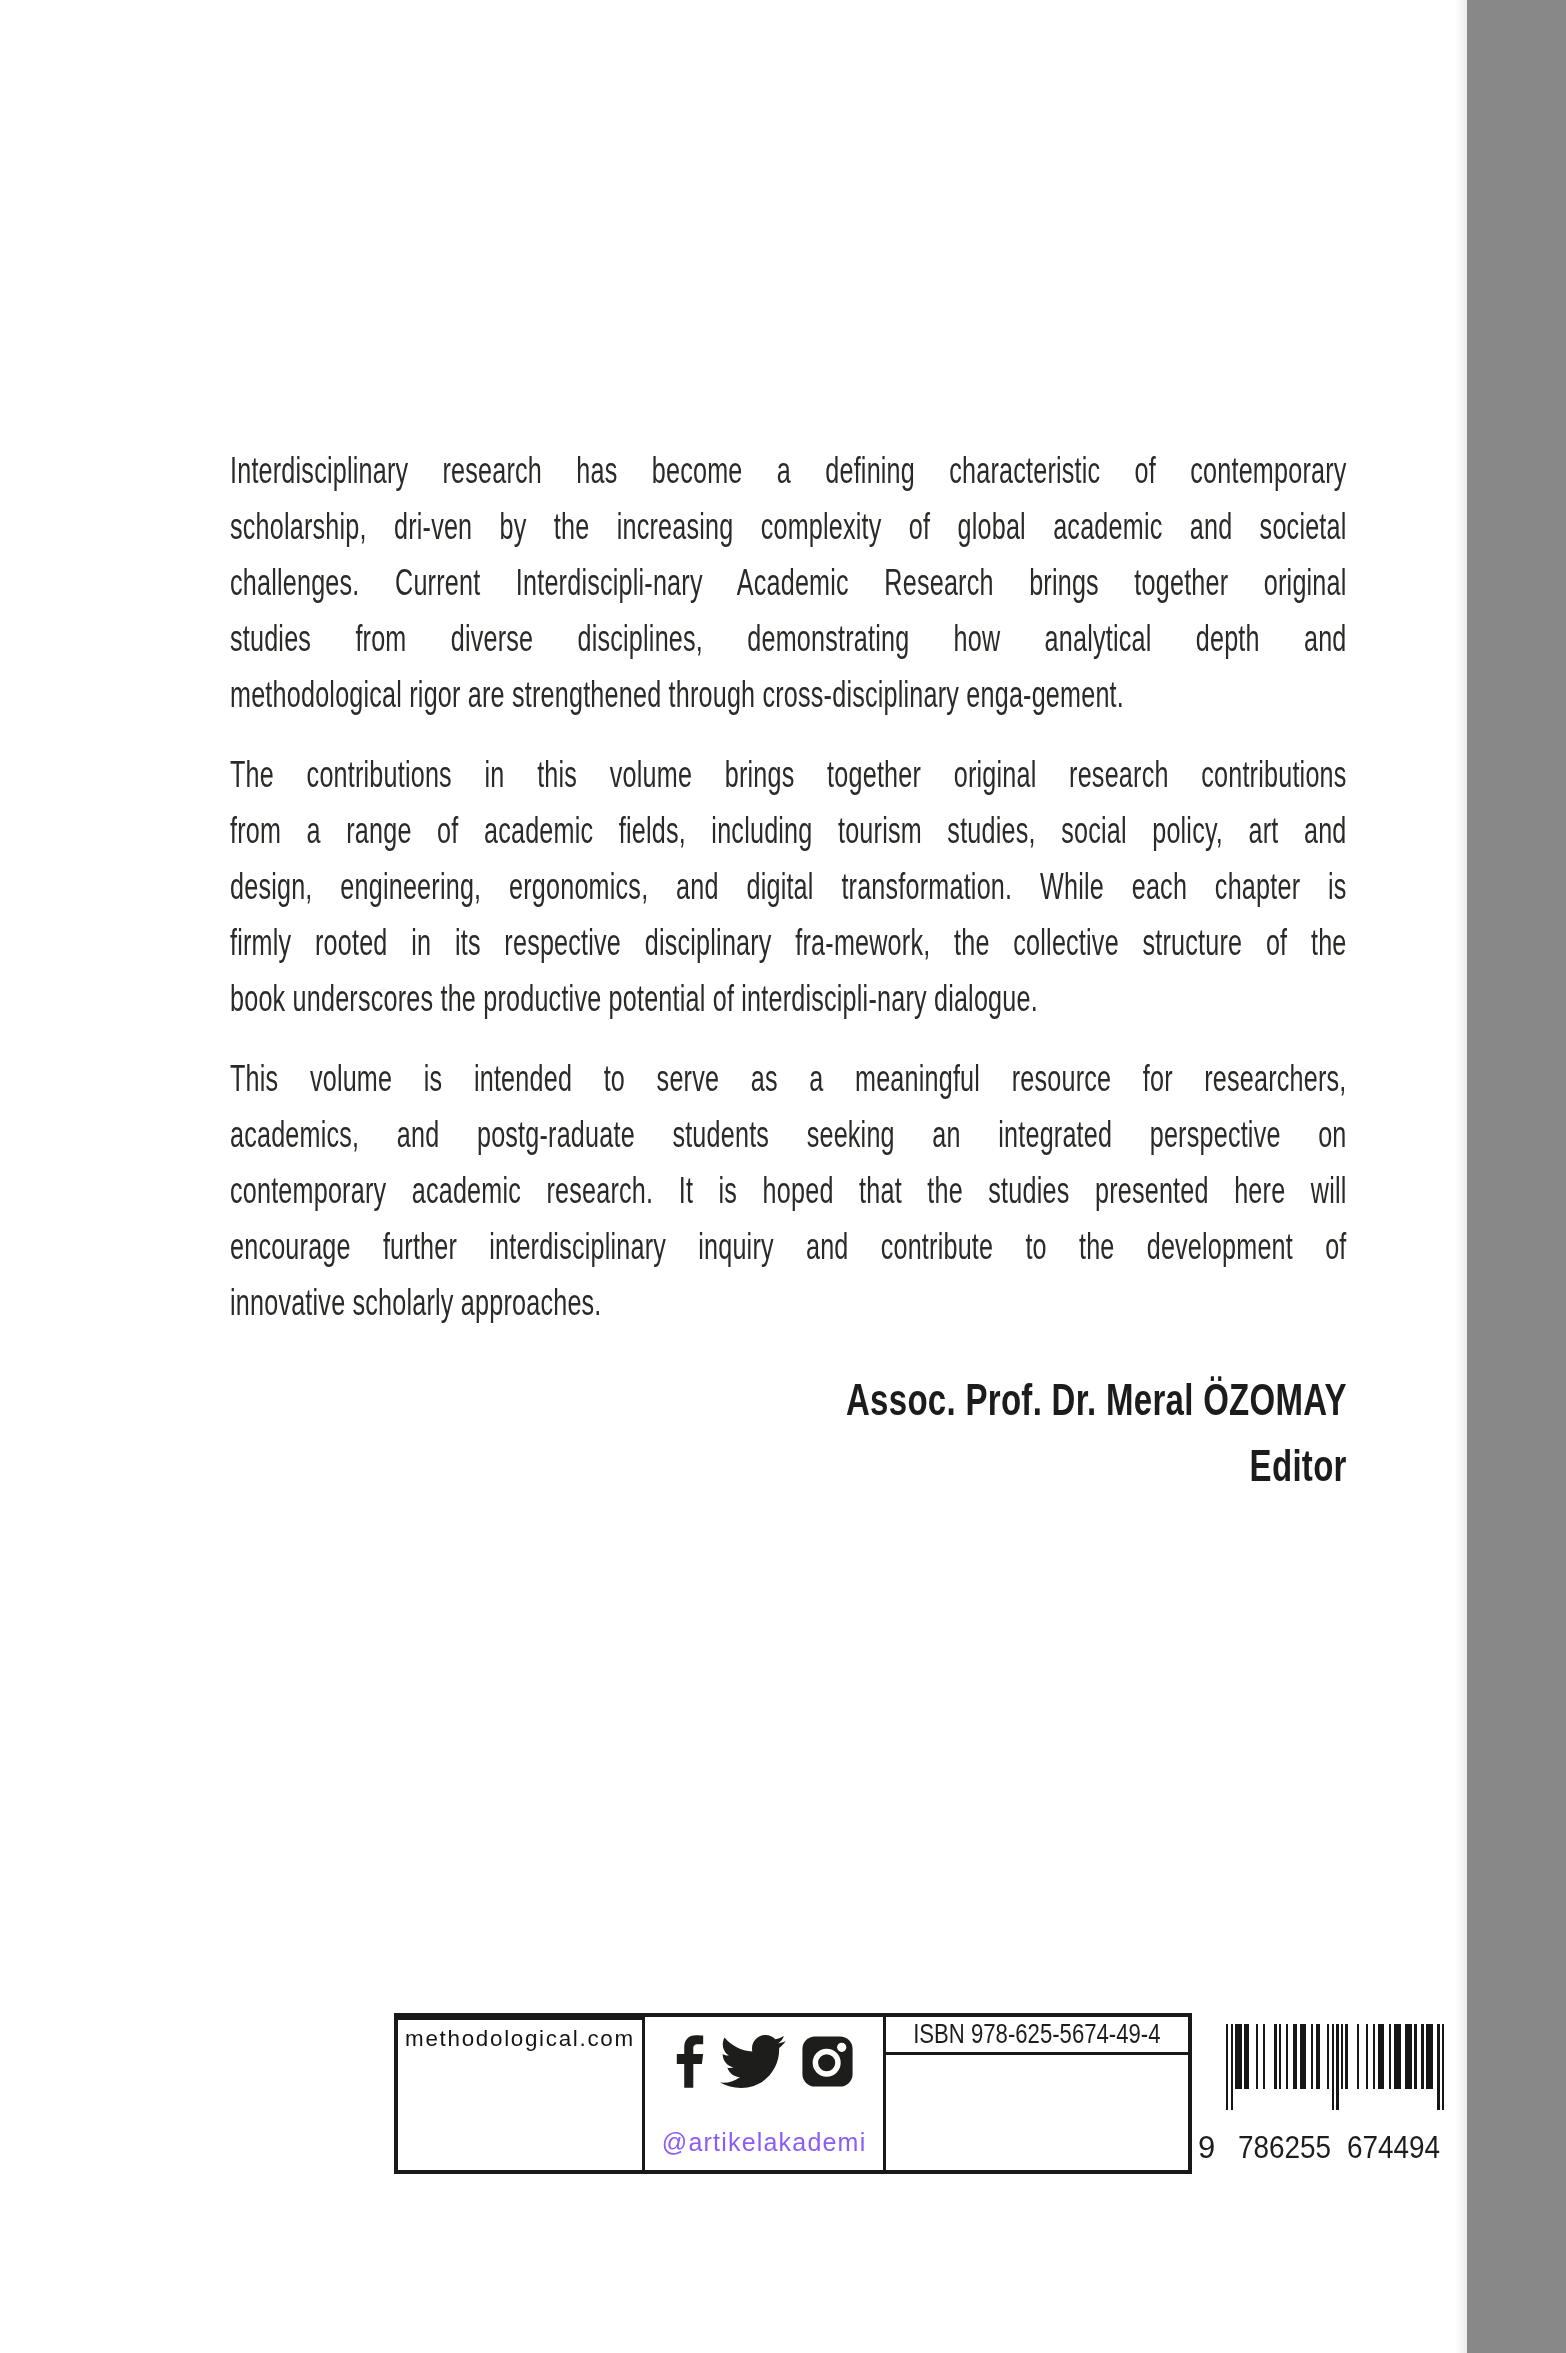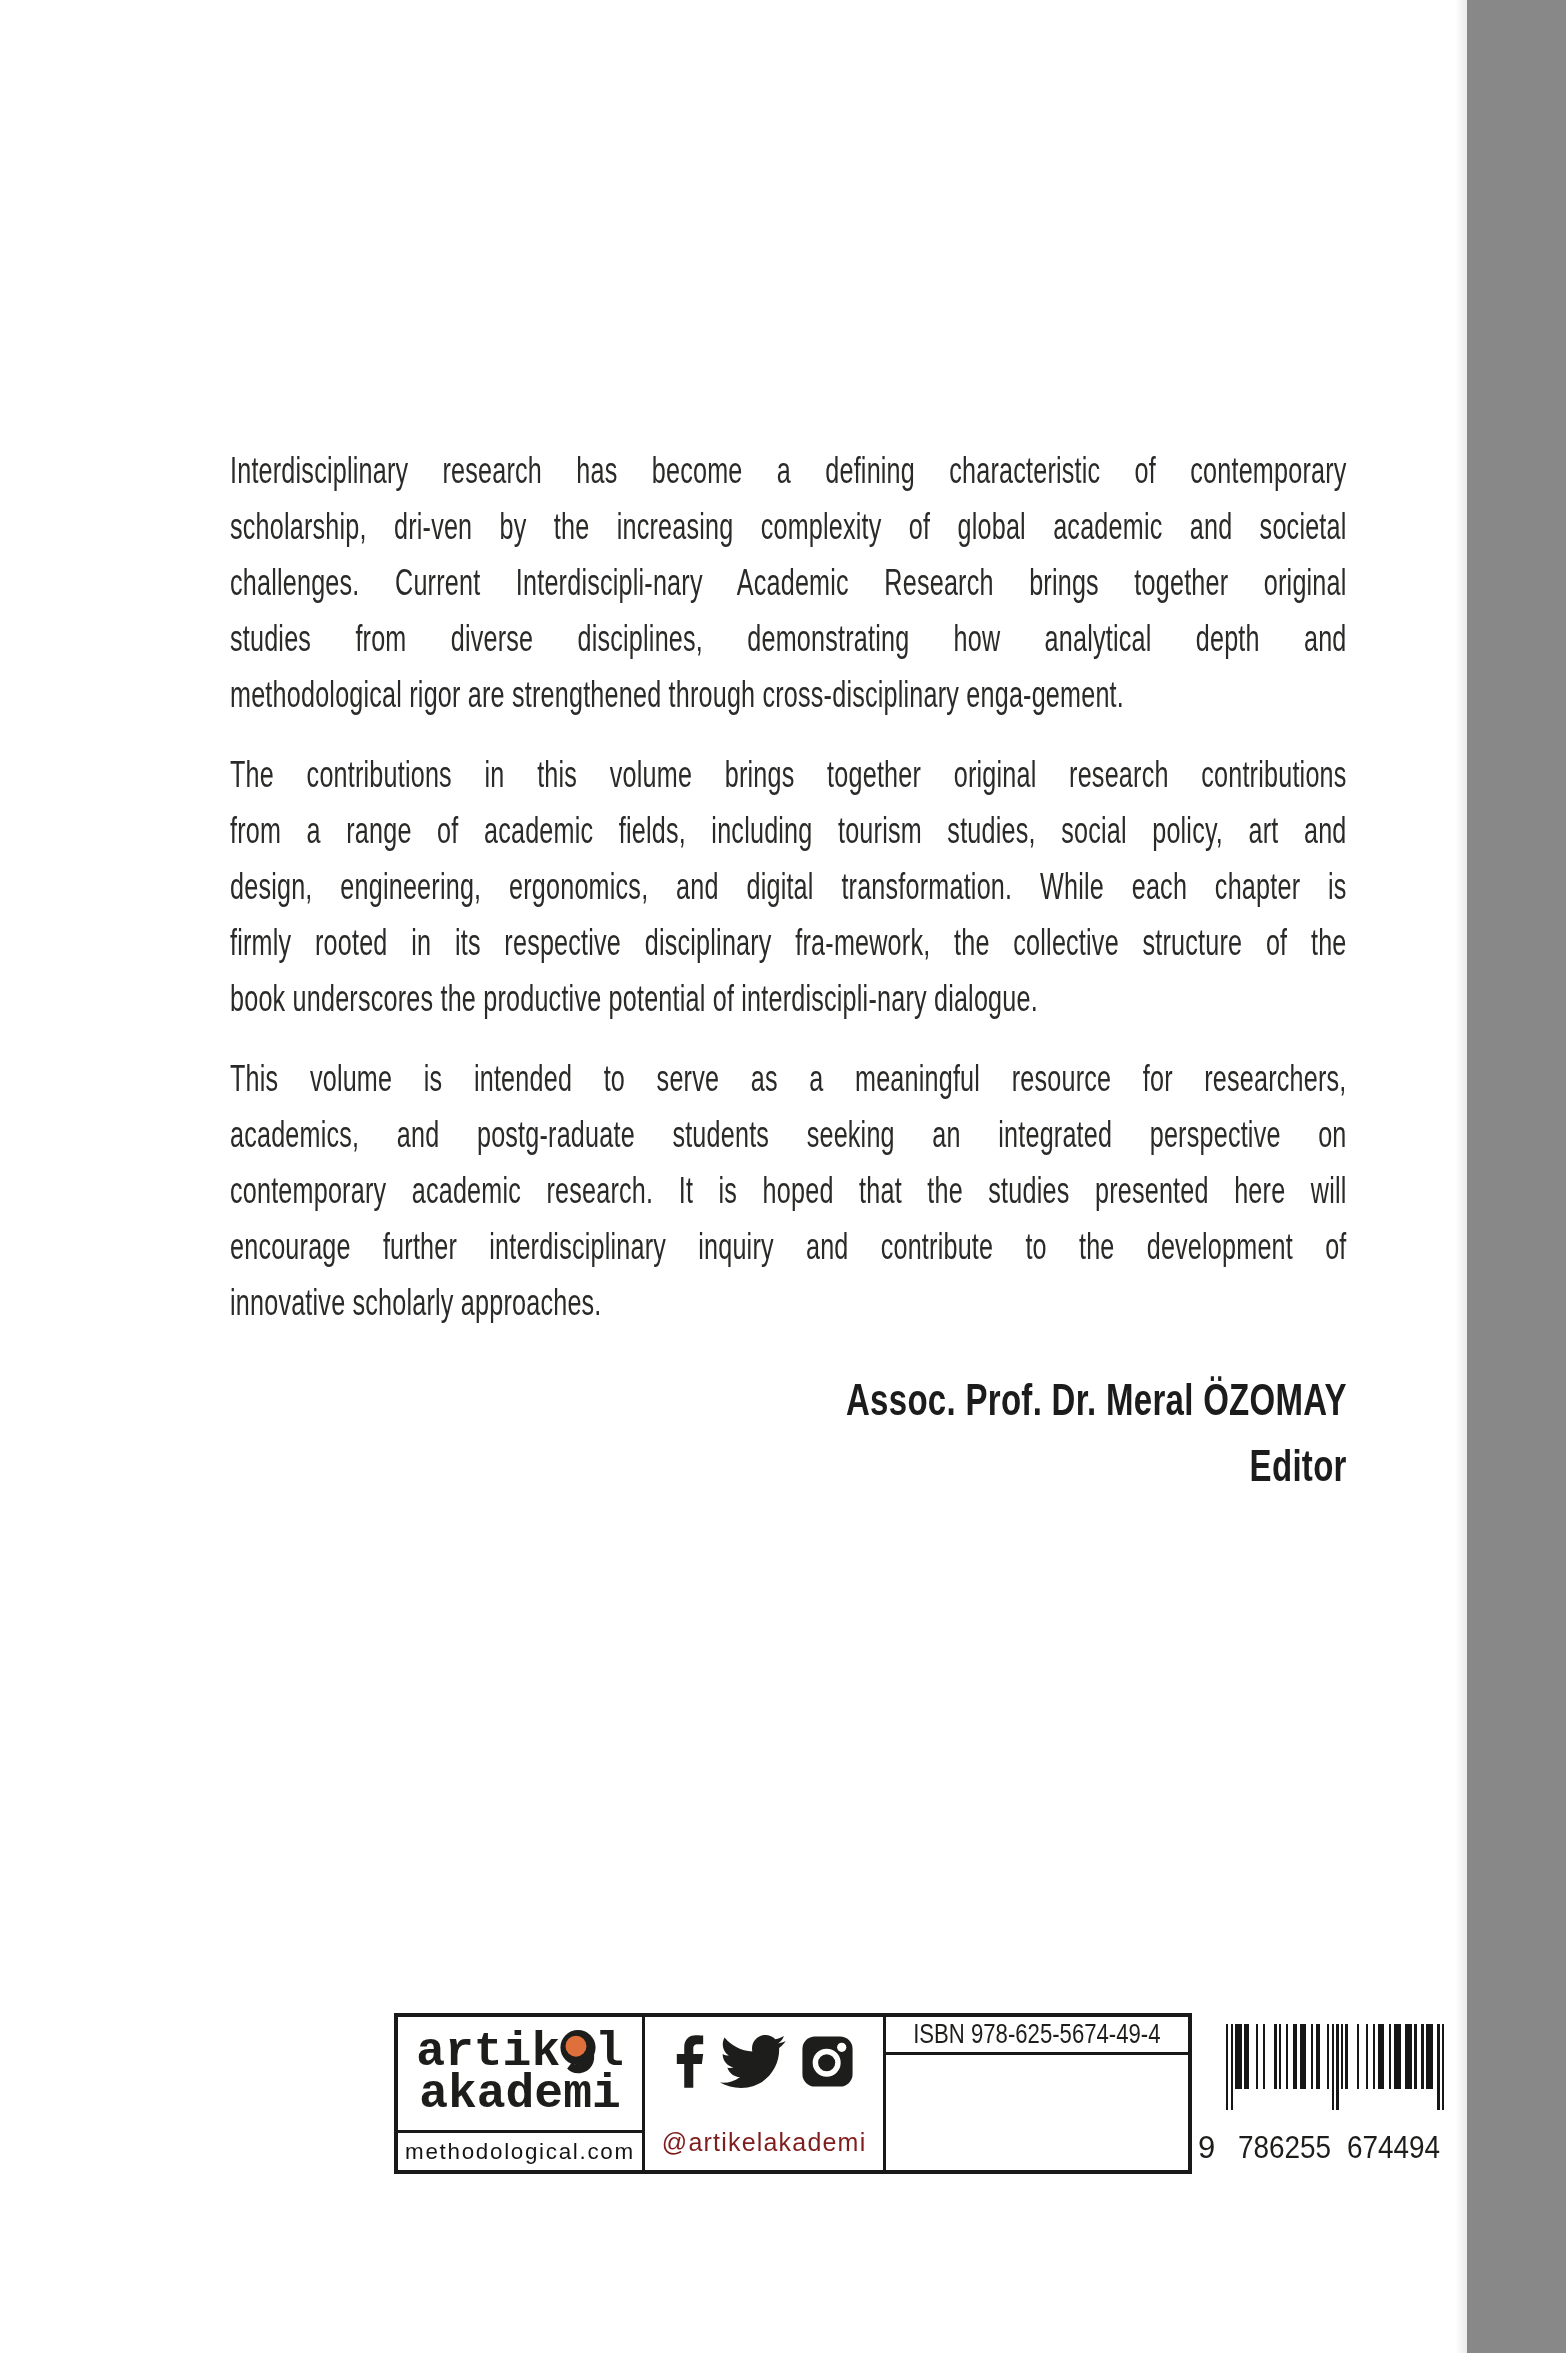--- a/index.html
+++ b/index.html
@@ -33,21 +33,21 @@
   .logo-area{flex:1;display:flex;flex-direction:column;align-items:center;justify-content:center;
     font-family:"Liberation Mono",monospace;font-weight:bold;}
   .logo-line1{font-size:48px;line-height:40px;display:flex;align-items:flex-end;}
   .logo-line1 .blob{width:38px;height:50px;margin:0 -2.5px -8.3px -0.8px;}
   .logo-line2{font-size:48px;line-height:45px;}
   .web-strip{height:37px;border-top:3.3px solid #191919;display:flex;align-items:center;justify-content:center;
     font-size:22.4px;letter-spacing:1.7px;color:#141414;}
   .social-cell{width:246px;border-right:3.3px solid #191919;display:flex;flex-direction:column;
     align-items:center;justify-content:space-between;padding:18px 8.3px 13.3px;}
   .icons{display:flex;align-items:center;gap:16px;}
-  .handle{font-size:25px;letter-spacing:1.2px;color:#7f1d1d;}
+  .handle{font-size:25px;letter-spacing:1.2px;color:#8b5cf6;}
   .isbn-cell{flex:1;display:flex;flex-direction:row;}
   .isbn-label{height:35px;border-bottom:3.3px solid #191919;display:flex;align-items:center;justify-content:center;
     font-size:27px;white-space:nowrap;}
   .isbn-label .cond{display:inline-block;transform:scaleX(0.82);}
   .barcode{flex:1;position:relative;}
   .bc-first{position:absolute;left:10px;bottom:6.6px;font-size:31px;line-height:1;}
   .bc-bars{position:absolute;left:38px;top:6.6px;width:221px;font-size:0;white-space:nowrap;}
   .bc-bars i{display:inline-block;width:2.3px;height:65px;vertical-align:top;}
   .bc-bars i.b{background:#161616;}
   .bc-bars i.g{height:86px;}
@@ -89,32 +89,20 @@
   </section>
 
   <section class="editor">
     <div>Assoc. Prof. Dr. Meral ÖZOMAY</div>
     <div>Editor</div>
   </section>
 
   <section class="pubblock">
 
     <div class="cell logo-cell">
-      <div class="logo-area">
-        <div class="logo-line1">
-          <span>artik</span>
-            <svg class="blob" viewBox="0 0 54 74" aria-hidden="true">
-            <circle cx="27" cy="26" r="26" fill="#1d1d1b"></circle>
-            <path d="M50 32 C54 48 46 62 30 64 C22 65 15 62 11 57 L18 48 C22 52 28 53 33 50 C39 47 41 40 38 34 Z" fill="#1d1d1b"></path>
-            <circle cx="24" cy="24" r="15.5" fill="#df6f3b"></circle>
-          </svg>
-            <span>l</span>
-        </div>
-        <div class="logo-line2">akademi</div>
-      </div>
       <div class="web-strip">methodological.com</div>
     </div>
 
     <div class="cell social-cell">
       <div class="icons">
         <svg width="28" height="53" viewBox="0 0 34 64" aria-hidden="true">
           <path fill="#1d1d1b" d="M10 64 V35 H1 V23 h9 v-8.5 C10 5.5 15.5 0 24 0 c4.2 0 7.8 0.3 9 0.5 V11 h-6.3 c-4.6 0-5.7 1.9-5.7 5.4 V23 H33 l-1.6 12 H21 v29 Z"></path>
         </svg>
         <svg width="66" height="53" viewBox="0 0 79 64" aria-hidden="true">
           <path fill="#1d1d1b" d="M79 7.6c-2.9 1.3-6 2.2-9.3 2.6 3.3-2 5.9-5.2 7.1-9-3.1 1.9-6.6 3.2-10.3 4C63.6 2 59.3 0 54.6 0 45.6 0 38.3 7.3 38.3 16.3c0 1.3 0.1 2.5 0.4 3.7C25.2 19.3 13.2 12.9 5.2 3.1 3.8 5.5 3 8.3 3 11.3c0 5.7 2.9 10.7 7.3 13.6-2.7-0.1-5.2-0.8-7.4-2v0.2c0 7.9 5.6 14.5 13.1 16-1.4 0.4-2.8 0.6-4.3 0.6-1 0-2.1-0.1-3.1-0.3 2.1 6.5 8.1 11.2 15.2 11.3-5.6 4.4-12.6 7-20.2 7-1.3 0-2.6-0.1-3.9-0.2C7.2 61.6 15.8 64 25 64c29.8 0 46.1-24.7 46.1-46.1 0-0.7 0-1.4-0.1-2.1C74.2 13.3 76.9 10.7 79 7.6Z"></path>

